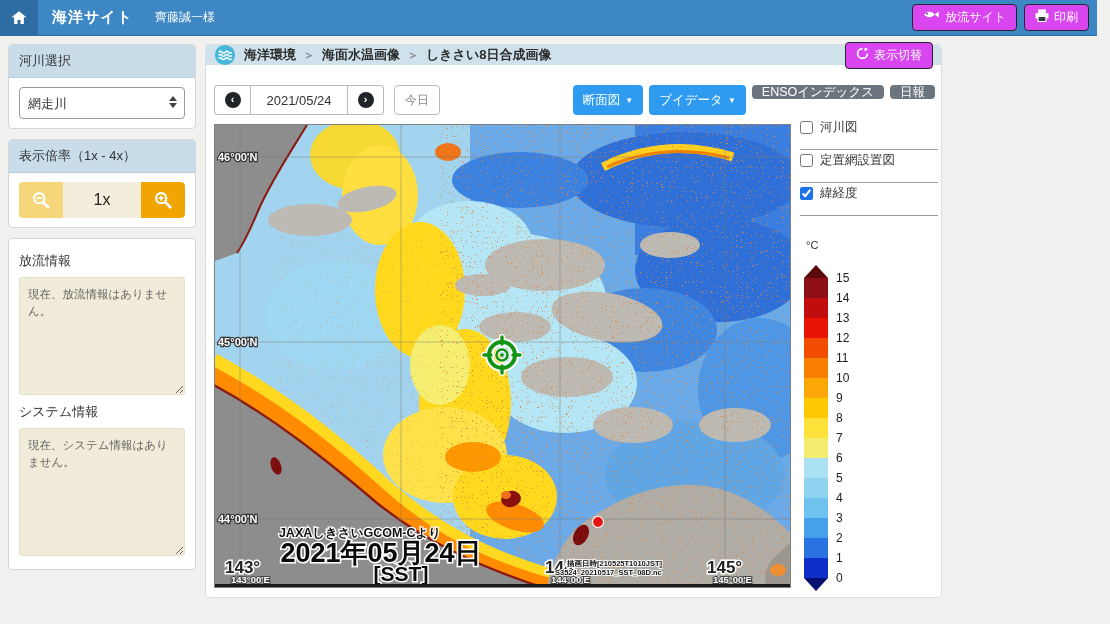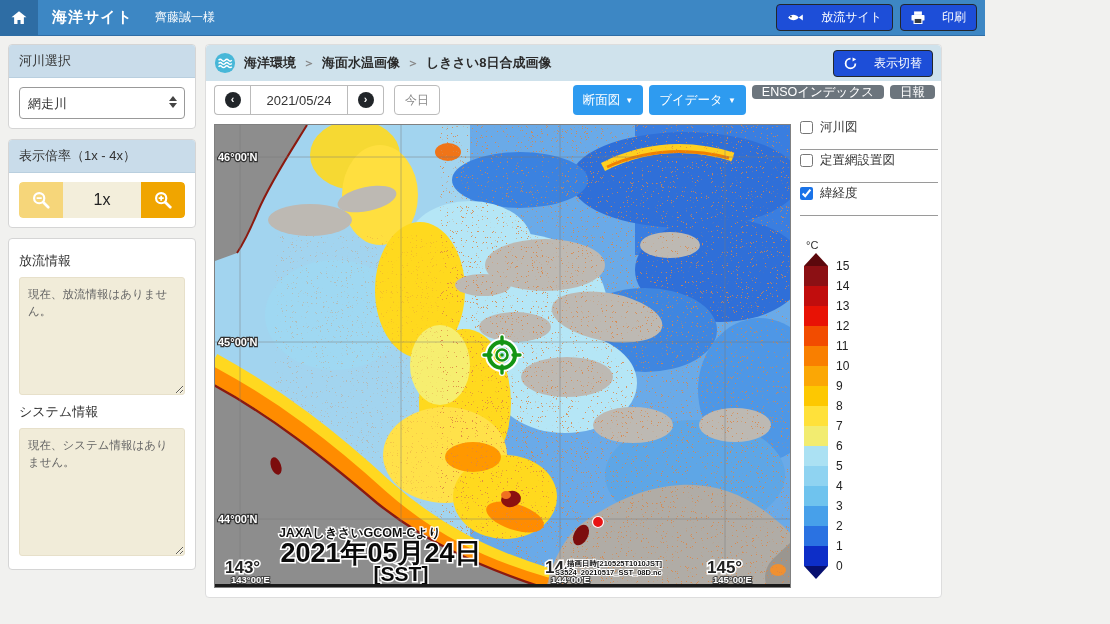--- a/index.html
+++ b/index.html
@@ -1,25 +1,25 @@
 <!DOCTYPE html>
 <html><head>
 <meta charset="utf-8">
 <style>
   * { box-sizing: border-box; margin: 0; padding: 0; }
   html,body { width:1110px; height:624px; overflow:hidden; }
   body { background:#f1f1ef; font-family:"Liberation Sans", sans-serif; position:relative; color:#333; }
 
   
-  .navbar { position:absolute; left:0; top:0; width:985px; height:36px; background:#3d87c4; display:flex; align-items:center; border-bottom:1px solid #2f6da5; }
+  .navbar { position:absolute; left:0; top:0; width:1097px; height:36px; background:#3d87c4; display:flex; align-items:center; border-bottom:1px solid #2f6da5; }
   .home-btn { width:38px; height:36px; background:#2e6da4; display:flex; align-items:center; justify-content:center; cursor:pointer; }
   .brand { color:#fff; font-size:15px; font-weight:bold; margin-left:14px; letter-spacing:1px; }
   .nav-user { color:#fff; font-size:12px; margin-left:22px; }
   .nav-right { margin-left:auto; margin-right:8px; display:flex; gap:7px; }
-  .btn-dark { background:#1d4ed8; color:#fff; border:1px solid #23272b; border-radius:4px; font-size:12px; padding:4px 10px; display:flex; align-items:center; gap:17px; cursor:pointer; }
+  .btn-dark { background:#d946ef; color:#fff; border:1px solid #23272b; border-radius:4px; font-size:12px; padding:4px 10px; display:flex; gap:5px; cursor:pointer; }
 
   
   .sidebar { position:absolute; left:8px; top:44px; width:188px; }
   .card { background:#fff; border:1px solid #d5d5d5; border-radius:4px; margin-bottom:10px; overflow:hidden; }
   .card-header { background:#c9dcea; border-bottom:1px solid #b9cfdf; padding:7px 10px; font-size:13px; color:#333; }
   .card-body { padding:9px 10px; }
   .select-wrap { position:relative; }
   .select-wrap select { width:100%; height:32px; border:1px solid #999; border-radius:4px; background:#fff; font-size:13px; color:#333; padding:0 22px 0 8px; appearance:none; -webkit-appearance:none; font-family:"Liberation Sans",sans-serif; }
   .select-arrows { position:absolute; right:8px; top:9px; display:flex; flex-direction:column; gap:2px; pointer-events:none; }
   .select-arrows i { display:block; width:0; height:0; border-left:4px solid transparent; border-right:4px solid transparent; }
@@ -36,21 +36,21 @@
   .pos-river { background:#fff; color:#777; border:1px solid #aaa; border-right:none; border-radius:4px 0 0 4px; }
   .pos-cursor { background:#5a6268; color:#fff; border:1px solid #545b62; border-radius:0 4px 4px 0; }
 
   .note-label { font-size:13px; color:#333; margin:4px 0 7px; }
   .note-box { width:100%; background:#f1ecd9; border:1px solid #e7e0ca; border-radius:3px; font-size:11.5px; color:#666; padding:8px; resize:vertical; font-family:"Liberation Sans",sans-serif; line-height:1.5; }
   .note-box.release { height:118px; }
   .note-box.system { height:128px; }
 
   
   .main-card { position:absolute; left:205px; top:44px; width:737px; height:554px; background:#fff; border:1px solid #ddd; border-radius:4px; }
-  .bc-bar { position:absolute; left:0; top:0; width:735px; height:36px; background:#cfe2ec; border-radius:4px 4px 0 0; display:flex; align-items:center; padding:0 8px; }
+  .bc-bar { position:absolute; left:0; top:0; width:735px; height:20px; background:#cfe2ec; border-radius:4px 4px 0 0; display:flex; align-items:center; padding:0 8px; }
   .bc-icon { width:22px; height:22px; flex:0 0 22px; }
   .bc-text { font-size:13px; font-weight:600; color:#2b2b2b; margin-left:8px; display:flex; align-items:center; gap:7px; }
   .bc-sep { color:#888; font-weight:bold; font-size:12px; }
   .bc-right { margin-left:auto; }
 
   .date-row { position:absolute; left:8px; top:40px; width:721px; height:30px; display:flex; align-items:center; }
   .nav-group { display:flex; }
   .nav-btn { width:36px; height:30px; background:#fff; border:1px solid #bbb; display:flex; align-items:center; justify-content:center; cursor:pointer; }
   .nav-btn.prev { border-radius:4px 0 0 4px; border-right:none; }
   .nav-btn.next { border-radius:0 4px 4px 0; border-left:none; }
@@ -64,21 +64,21 @@
 
   .map-frame { position:absolute; left:8px; top:79px; width:577px; height:464px; border:1px solid #808080; background:#a2d4ef; cursor:crosshair; }
 
   .right-panel { position:absolute; left:594px; top:81px; width:138px; }
   .layer-row { display:flex; align-items:center; gap:7px; height:24px; border-bottom:1px solid #9a9a9a; margin-bottom:9px; padding-bottom:20px; }
   .layer-row input { width:13px; height:13px; accent-color:#1a73e8; cursor:pointer; }
   .layer-row label { font-size:12.5px; color:#333; cursor:pointer; }
 
   .colorbar { position:absolute; left:598px; top:194px; width:70px; }
   .cb-unit { font-size:11px; color:#333; margin-left:2px; }
-  .cb-stack { position:relative; margin-top:2px; }
+  .cb-stack { position:relative; margin-top:14px; }
   .cb-arrow-up { width:0; height:0; border-left:12px solid transparent; border-right:12px solid transparent; border-bottom:13px solid #5c080c; }
   .cb-arrow-down { width:0; height:0; border-left:12px solid transparent; border-right:12px solid transparent; border-top:13px solid #071070; }
   .cb-seg { width:24px; height:20px; }
   .cb-tick { position:absolute; left:32px; transform:translateY(-50%); font-size:12px; color:#222; }
 
   svg text { font-family:"Liberation Sans", sans-serif; }
 </style>
 </head>
 <body>
 

